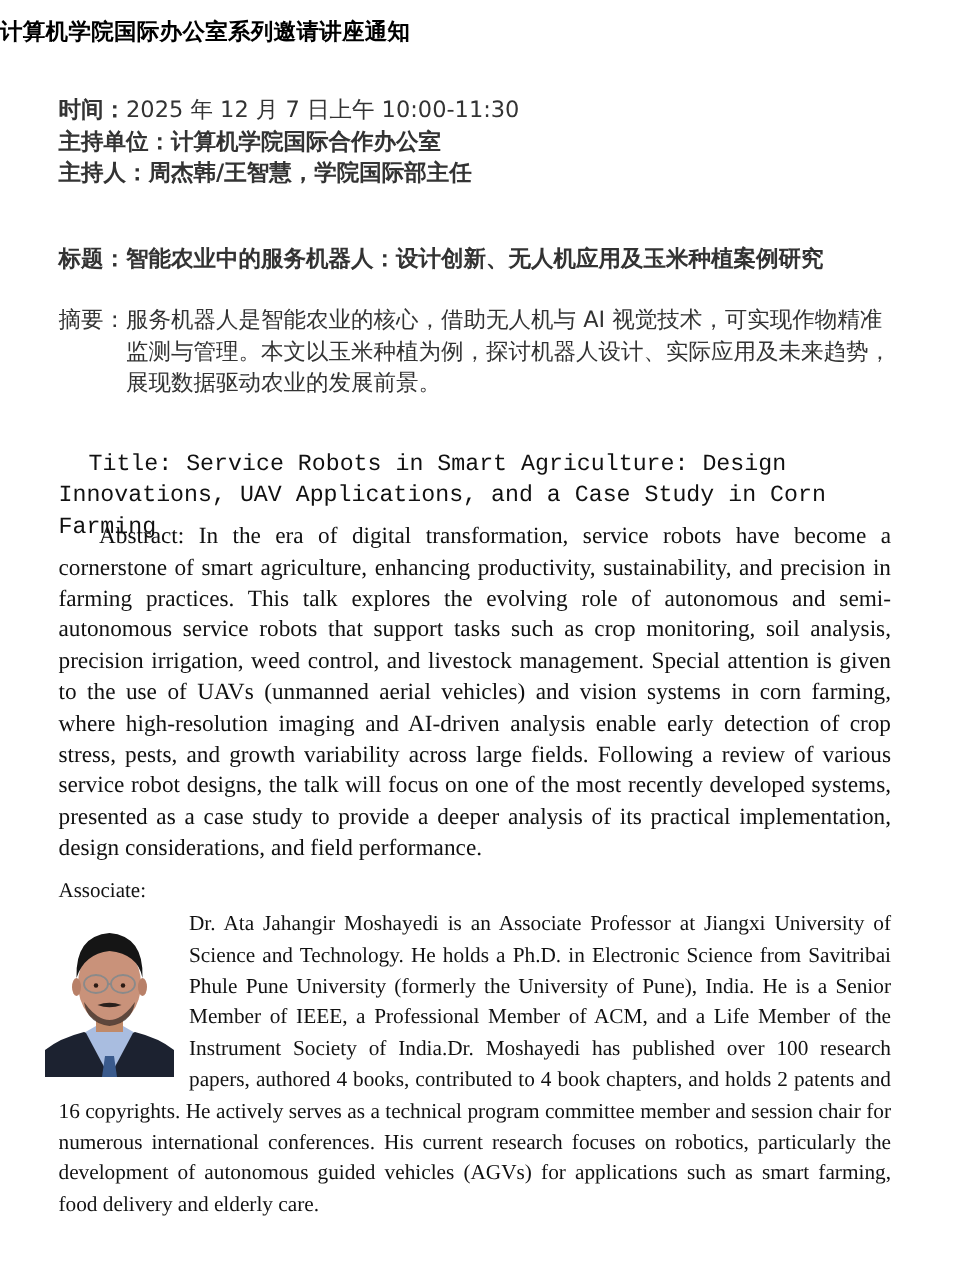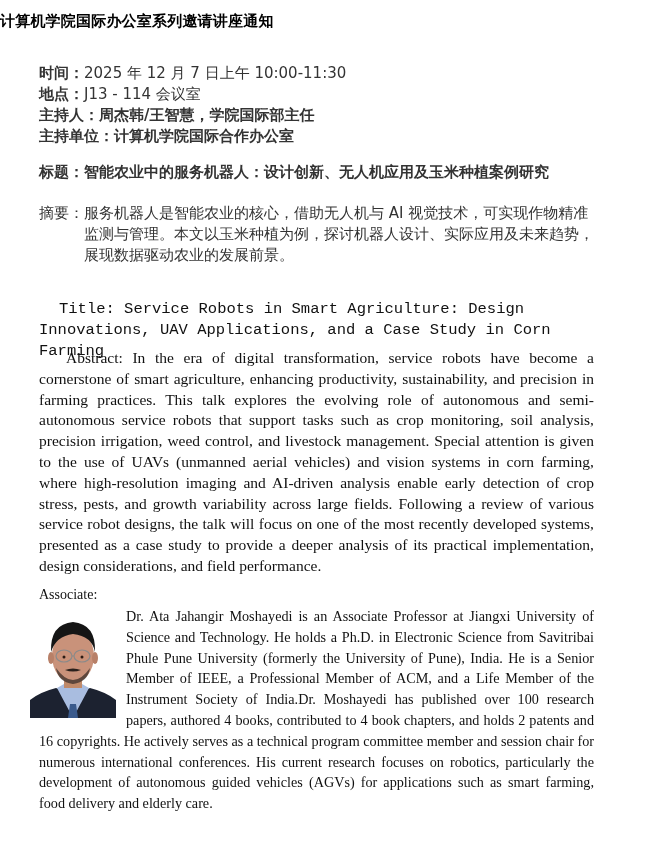--- a/index.html
+++ b/index.html
@@ -59,27 +59,24 @@
 </head>
 <body>
 
 <div class="page-title">计算机学院国际办公室系列邀请讲座通知</div>
 
 <div class="cn-info">
   <div class="row">
     <span class="lbl">时间：</span><span>2025 年 12 月 7 日上午 10:00-11:30</span>
   </div>
   <div class="row">
-    <span class="lbl">地点：</span><span>J13 - 114 会议室</span>
+    <span class="lbl">主持单位：</span><span class="lbl">计算机学院国际合作办公室</span>
   </div>
   <div class="row">
     <span class="lbl">主持人：</span><span class="lbl">周杰韩/王智慧，学院国际部主任</span>
-  </div>
-  <div class="row">
-    <span class="lbl">主持单位：</span><span class="lbl">计算机学院国际合作办公室</span>
   </div>
 </div>
 
 <div class="cn-title">
   <span>标题：</span><span>智能农业中的服务机器人：设计创新、无人机应用及玉米种植案例研究</span>
 </div>
 
 <div class="cn-abstract">
   <span class="lbl">摘要：</span>
   <span class="body">服务机器人是智能农业的核心，借助无人机与 AI 视觉技术，可实现作物精准监测与管理。本文以玉米种植为例，探讨机器人设计、实际应用及未来趋势，展现数据驱动农业的发展前景。</span>

